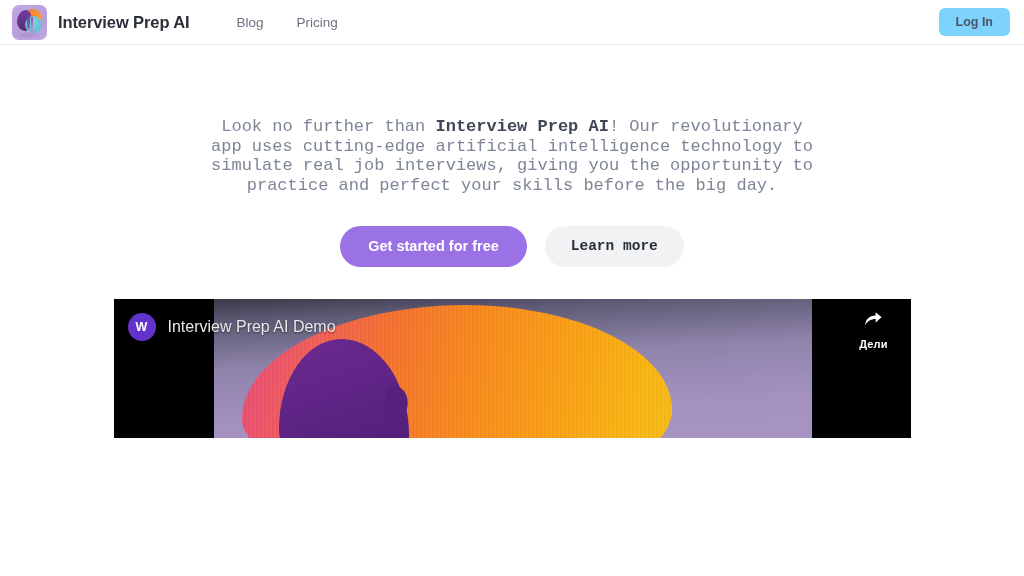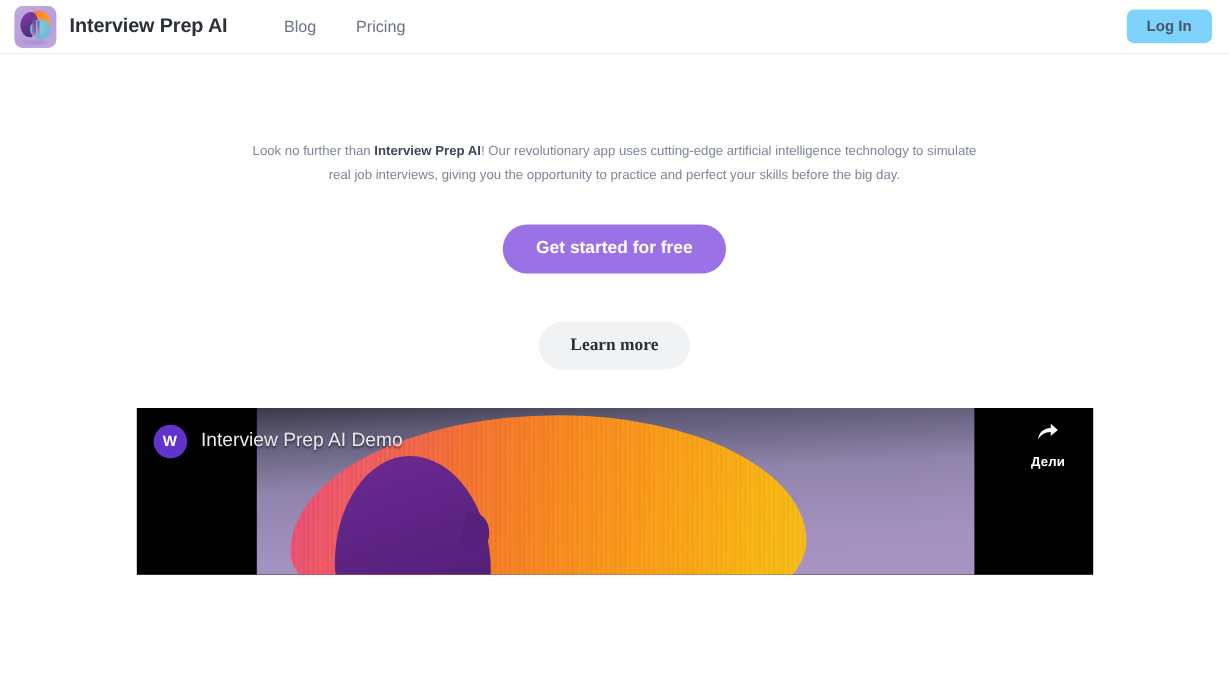--- a/index.html
+++ b/index.html
@@ -143,36 +143,36 @@
     font-weight: bold;
     color: #9a7ae8;
     letter-spacing: -1.2px;
     max-width: 830px;
     margin: 0 auto;
     padding: 0 10px;
   }
   .hero-sub {
     margin: 29px auto 14px;
     max-width: 628px;
-    font-size: 11px;
+    font-size: 17px;
     line-height: 19.6px;
     color: #7d8596;
     padding: 0 6px;
+    font-family: Liberation Mono, monospace;
   }
   .hero-sub b {
     color: #3f4757;
     font-weight: bold;
   }
   .cta-row {
     margin-top: 31px;
     display: flex;
     justify-content: center;
     align-items: center;
-    gap: 40px;
-    flex-direction: column;
+    gap: 18px;
   }
   .btn-primary {
     background: #9a72e6;
     color: #ffffff;
     border: none;
     border-radius: 22px;
     font-size: 14.5px;
     font-weight: bold;
     padding: 13px 28px;
     cursor: pointer;
@@ -181,21 +181,21 @@
   }
   .btn-secondary {
     background: #f1f2f4;
     color: #2b2f38;
     border: none;
     border-radius: 22px;
     font-size: 14.5px;
     font-weight: bold;
     padding: 13px 26px;
     cursor: pointer;
-    font-family: Liberation Serif, serif;
+    font-family: Liberation Mono, monospace;
     line-height: 1;
   }
 
   
   .video-wrap {
     margin: 32px auto 0;
     width: 797px;
     height: 139px;
     background: #000000;
     position: relative;

